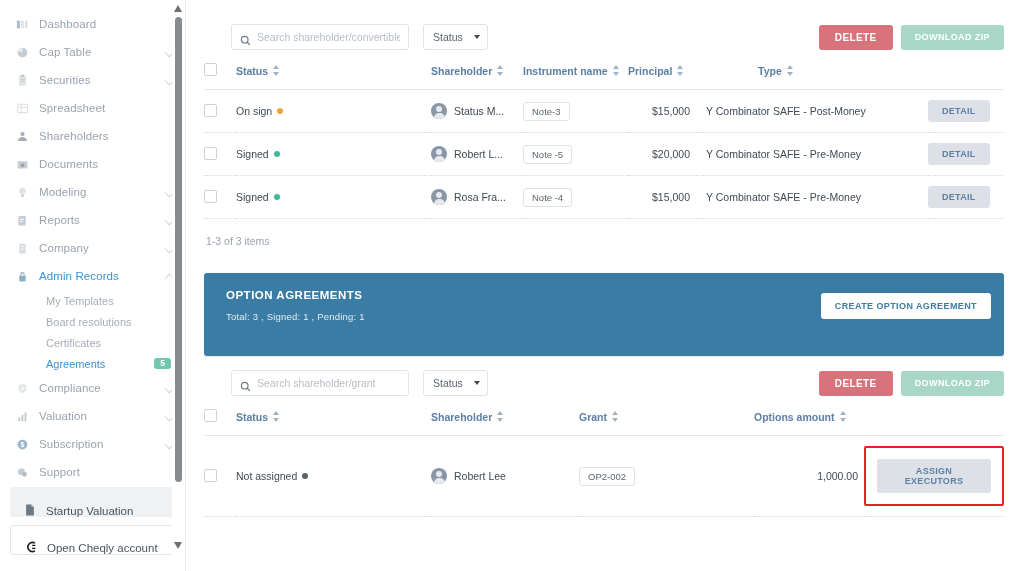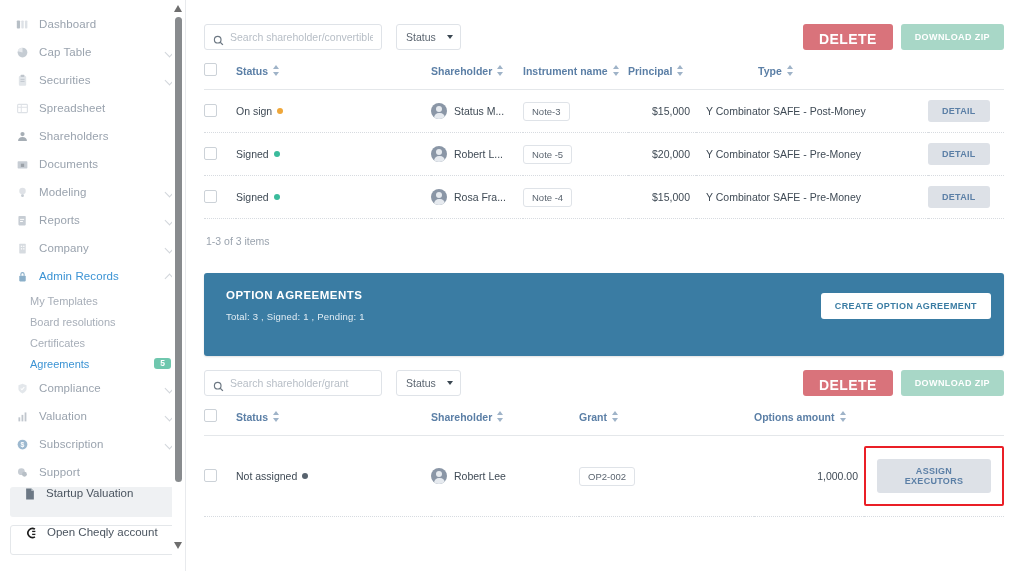--- a/index.html
+++ b/index.html
@@ -56,42 +56,42 @@
     width: 6px; height: 6px;
     border-right: 1.3px solid #9aa3ae;
     border-bottom: 1.3px solid #9aa3ae;
     transform: rotate(45deg);
   }
   .nav-item .chev.up::before { transform: rotate(-135deg); top: 3px; }
 
   .sub-item {
     display: flex; align-items: center;
     height: 21px;
-    padding-left: 30px; padding-right: 14px;
+    padding-left: 46px; padding-right: 14px;
     cursor: pointer;
     text-align: right;
   }
   .sub-item .lbl { font-size: 11px; color: #a7aeb8; white-space: nowrap; }
   .sub-item.active .lbl { color: #3b93d4; }
   .badge {
     margin-left: auto;
     background: #6fc7ae;
     color: #ffffff;
     font-size: 8.5px;
     font-weight: bold;
     border-radius: 3px;
     padding: 1px 6px 2px;
     line-height: 1;
   }
 
   .bottom-block { position: absolute; left: 0; bottom: 8px; width: 186px; }
   .pill {
     margin: 0 10px 8px 10px;
     height: 30px;
-    display: flex; align-items: flex-start;
+    display: flex; align-items: flex-end;
     padding-left: 12px;
     border-radius: 3px;
     cursor: pointer;
   }
   .pill.gray { background: #eff1f3; }
   .pill.outline { background: #ffffff; border: 1px solid #e4e7ea; }
   .pill .ico { width: 15px; margin-right: 9px; display:flex; align-items:center; justify-content:center; }
   .pill .lbl { font-size: 11.5px; color: #4a545f; }
 
   
@@ -158,24 +158,25 @@
     border-radius: 3px;
     font-size: 9px;
     font-weight: bold;
     letter-spacing: .4px;
     padding: 8px 14px;
     cursor: pointer;
     font-family: "Liberation Sans", sans-serif;
   }
 
   .toolbar {
-    display: flex; 
+    display: flex; align-items: center;
     margin-top: 14px;
     height: 26px;
     position: relative;
+    margin-left: 27px;
   }
   .search {
     width: 178px; height: 26px;
     border: 1px solid #dfe3e8;
     border-radius: 3px;
     display: flex; align-items: center;
     padding: 0 8px;
     background: #fff;
   }
   .search .mag { width: 11px; height: 11px; margin-right: 6px; flex: 0 0 11px; }
@@ -203,21 +204,21 @@
   .status-sel .caret {
     width: 0; height: 0;
     border-left: 3.5px solid transparent;
     border-right: 3.5px solid transparent;
     border-top: 4.5px solid #3b4752;
   }
   .tb-right { margin-left: auto; display: flex; gap: 8px; }
   .btn-delete {
     background: #d9737b; color: #fff;
     border: none; border-radius: 3px;
-    font-size: 14px; font-weight: bold; letter-spacing: .4px;
+    font-size: 10px; font-weight: bold; letter-spacing: .4px;
     padding: 7px 16px; cursor: pointer;
     font-family: "Liberation Sans", sans-serif;
   }
   .btn-zip {
     background: #a8d7c7; color: #fff;
     border: none; border-radius: 3px;
     font-size: 9px; font-weight: bold; letter-spacing: .4px;
     padding: 7px 14px; cursor: pointer;
     font-family: "Liberation Sans", sans-serif;
   }

